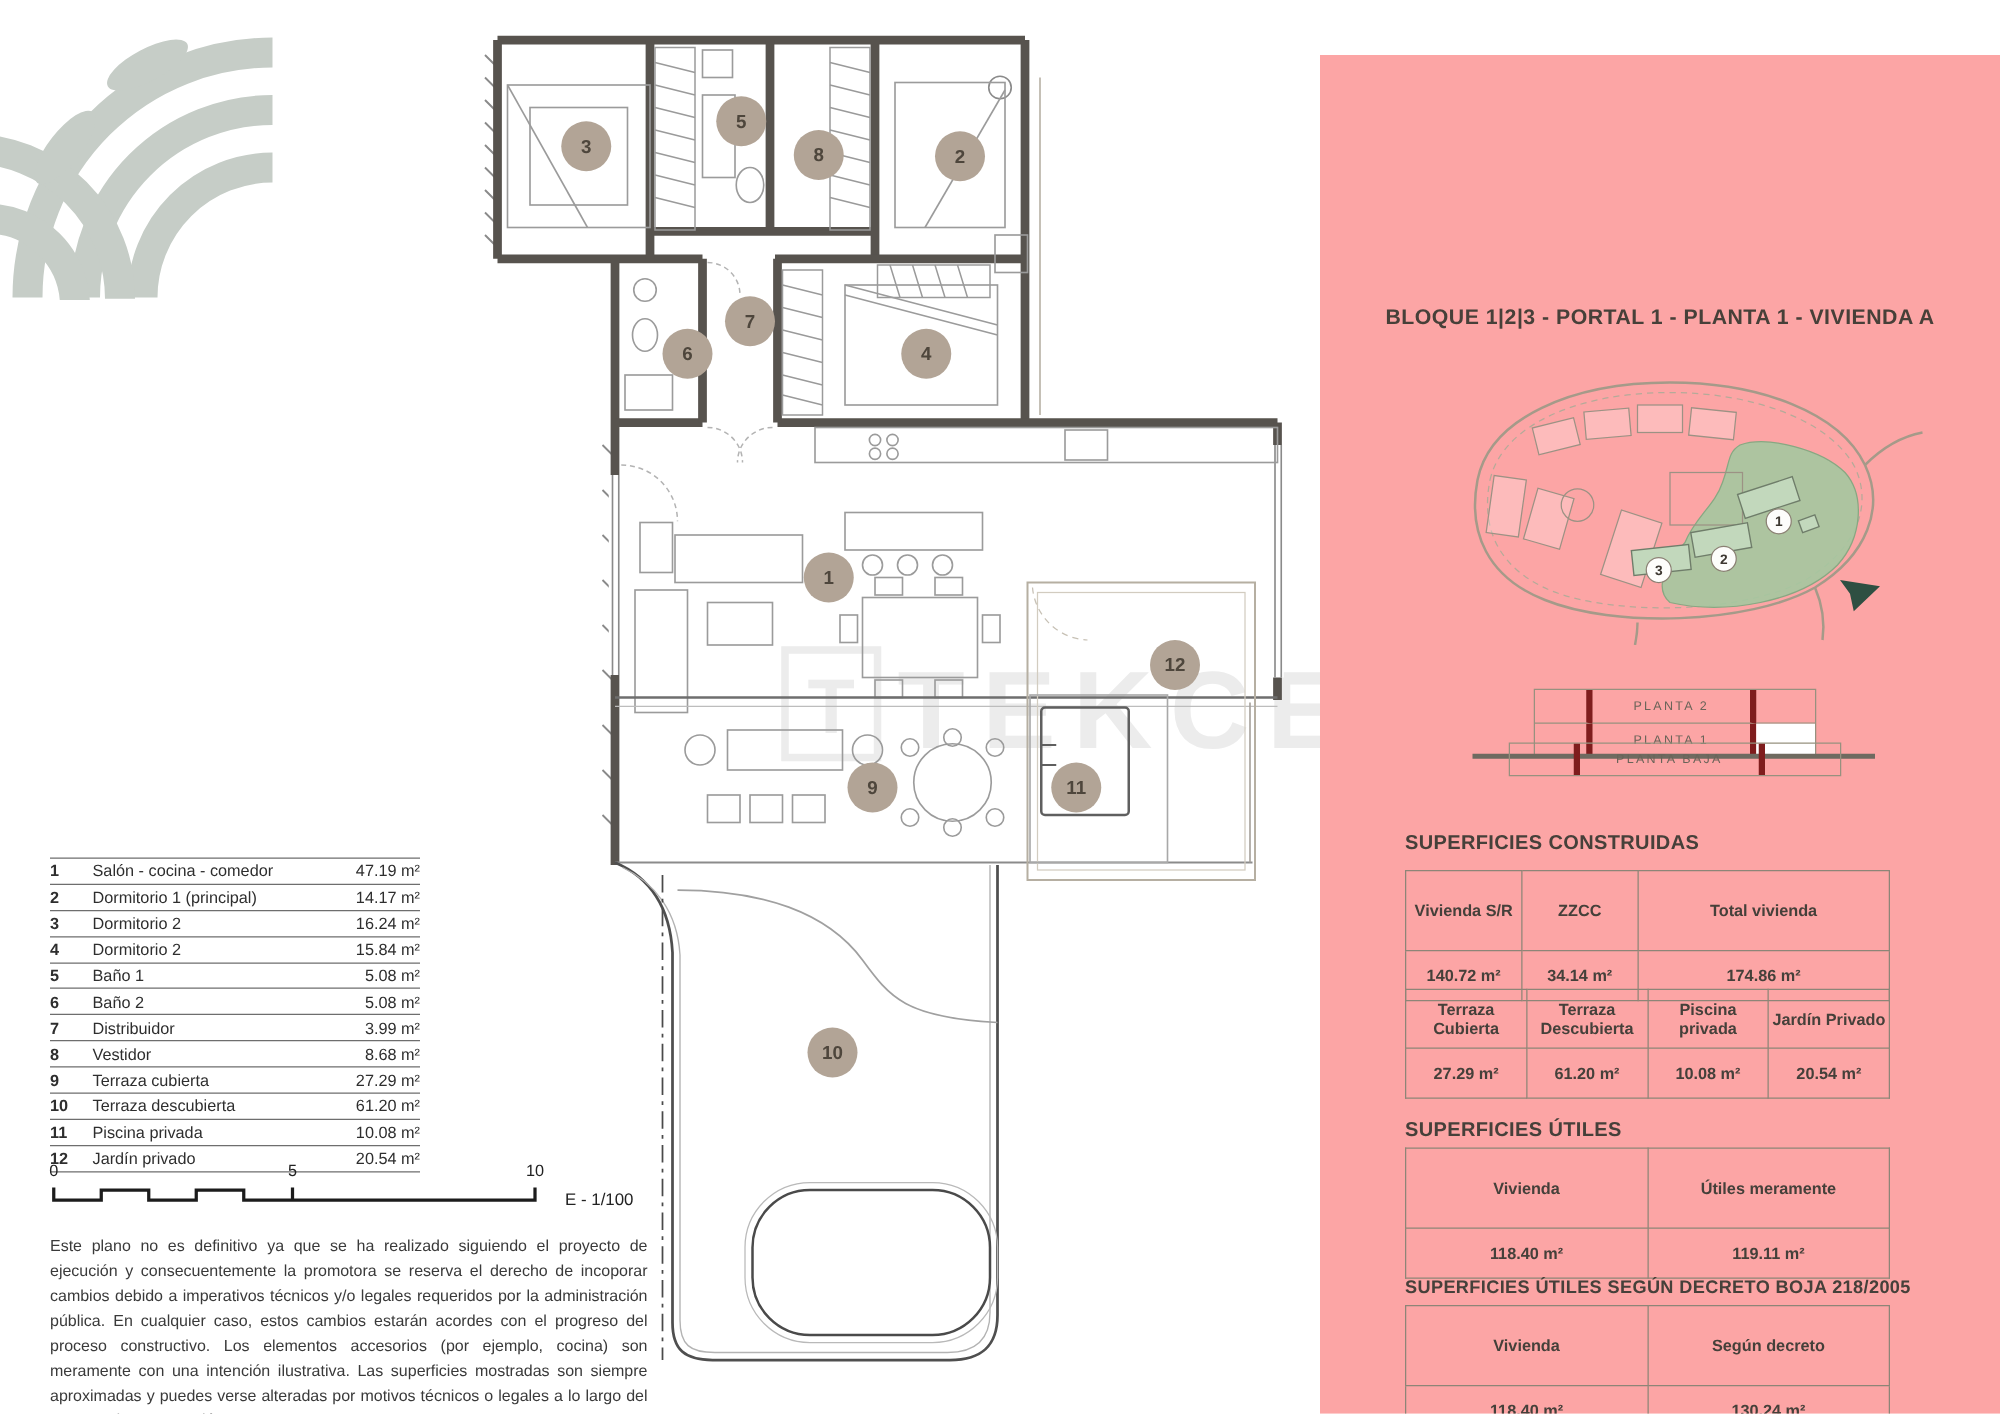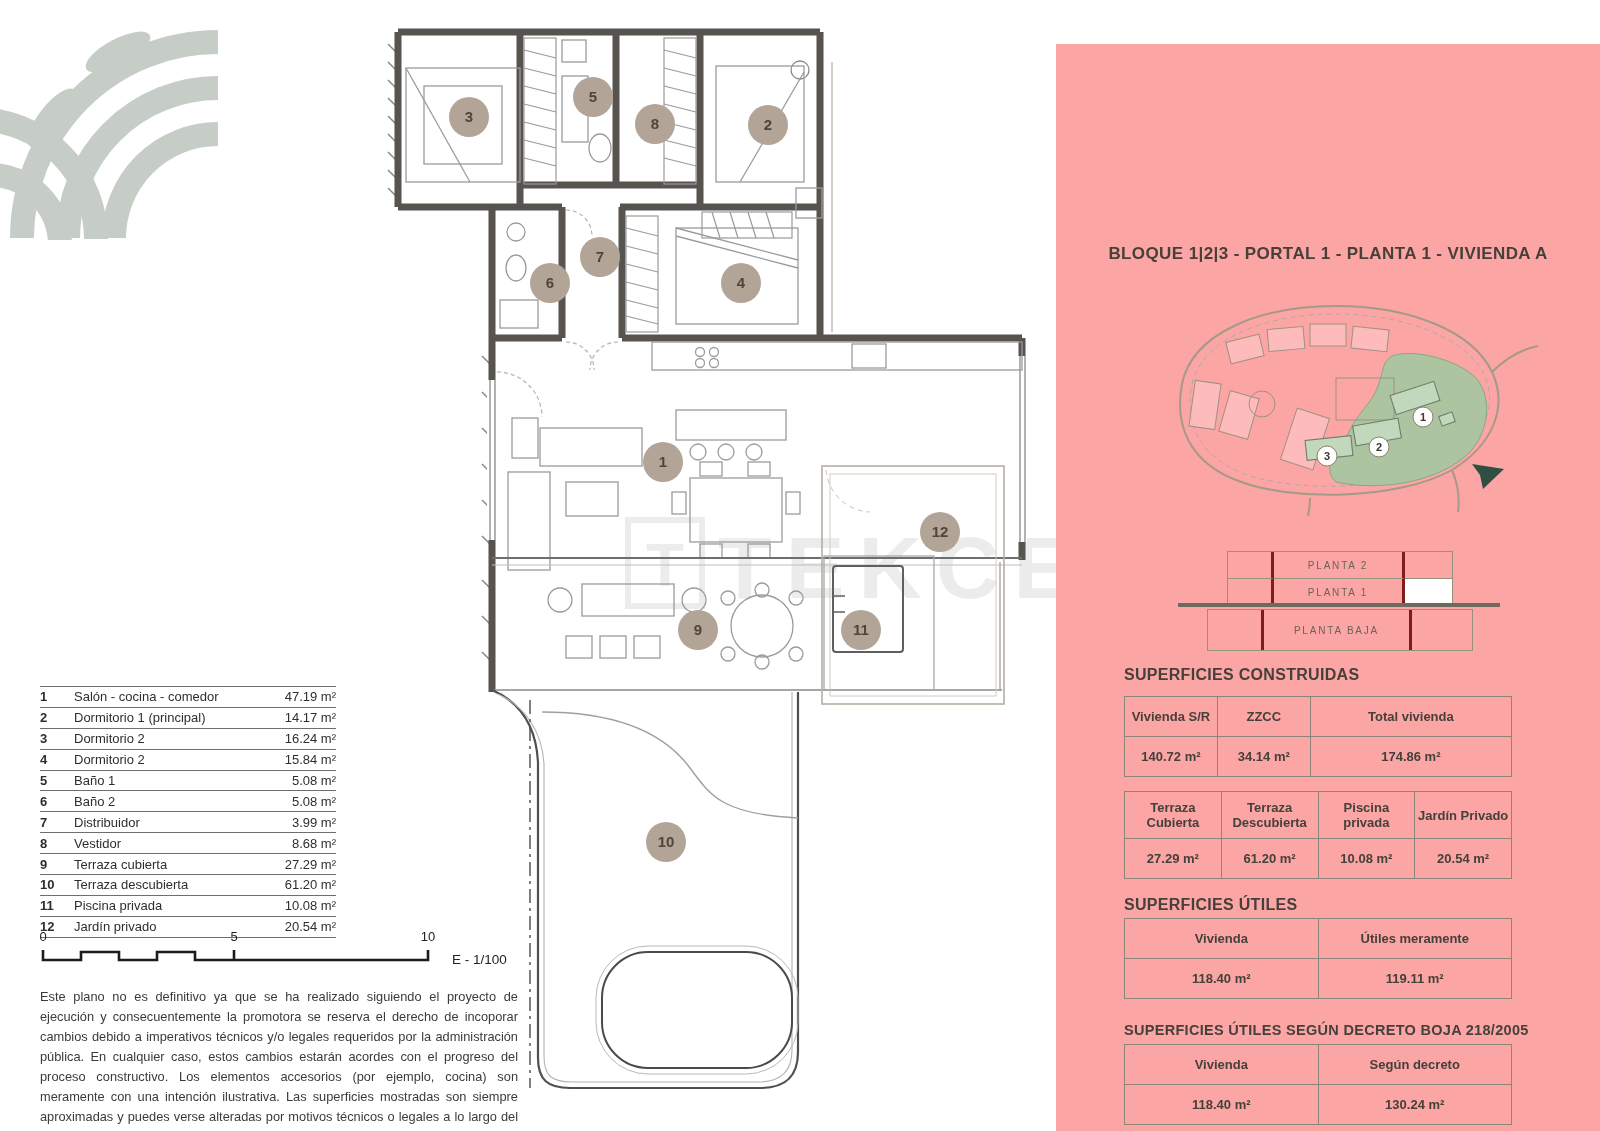--- a/index.html
+++ b/index.html
@@ -24,35 +24,35 @@
 
   
   .sidebar{position:absolute;left:1056px;top:0;width:544px;height:1131px;background:#fca5a5;margin-top:44px;}
   .unit-title{position:absolute;top:200px;left:0;width:100%;text-align:center;
               font-size:17px;font-weight:600;color:#474039;letter-spacing:.4px;}
   .siteplan{position:absolute;left:84px;top:242px;}
 
   .sel-upper{position:absolute;left:171px;top:507px;width:226px;height:54px;display:grid;
              grid-template-columns:46px 1fr 47px;grid-template-rows:27px 27px;
              border:1px solid #97917f;box-sizing:border-box;}
-  .sel-lower{position:absolute;left:151px;top:565px;width:266px;height:42px;display:grid;
+  .sel-lower{position:absolute;left:151px;top:550px;width:266px;height:27px;display:grid;
              grid-template-columns:56px 1fr 60px;border:1px solid #97917f;box-sizing:border-box;}
-  .sel-cell{border-right:3px solid #7f1d1d;border-bottom:1px solid #97917f;
+  .sel-cell{border-right:5px solid #7f1d1d;border-bottom:1px solid #97917f;
             display:flex;align-items:center;justify-content:center;
             font-size:10px;letter-spacing:1.8px;color:#6a6459;box-sizing:border-box;}
   .sel-cell.last{border-right:none;}
   .sel-cell.rowend{border-bottom:none;}
   .sel-selected{background:#ffffff;}
   .ground-line{position:absolute;left:122px;top:559px;width:322px;height:4px;background:#6f6a60;}
 
   .section-heading{position:absolute;left:68px;margin:0;font-size:16px;font-weight:bold;
                    color:#46403a;letter-spacing:.3px;white-space:nowrap;}
   .s-table{position:absolute;left:68px;width:388px;border-collapse:collapse;table-layout:fixed;}
   .s-table th,.s-table td{border:1px solid #8d8577;text-align:center;color:#45403a;}
-  .s-table th{font-size:13px;font-weight:bold;padding:12px 2px;}
+  .s-table th{font-size:13px;font-weight:bold;padding:24px 2px;}
   .s-table td{font-size:13px;font-weight:bold;padding:12px 2px;}
   .s-table.compact th{padding:8px 2px;}
 </style>
 </head>
 <body>
 
 <div class="stage">
 
   <svg class="brand-logo" width="230" height="240" viewBox="0 0 230 240">
     <g stroke="#c6cdc7" stroke-width="24" fill="none">

